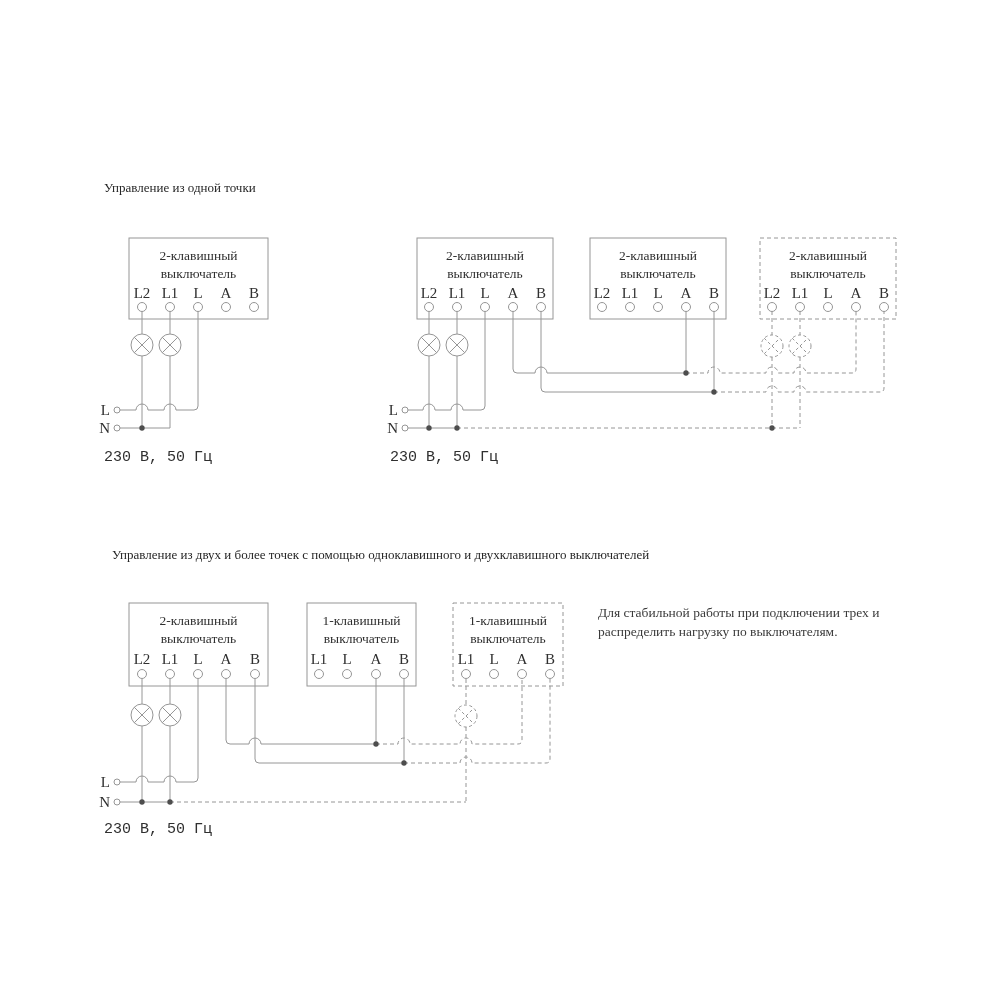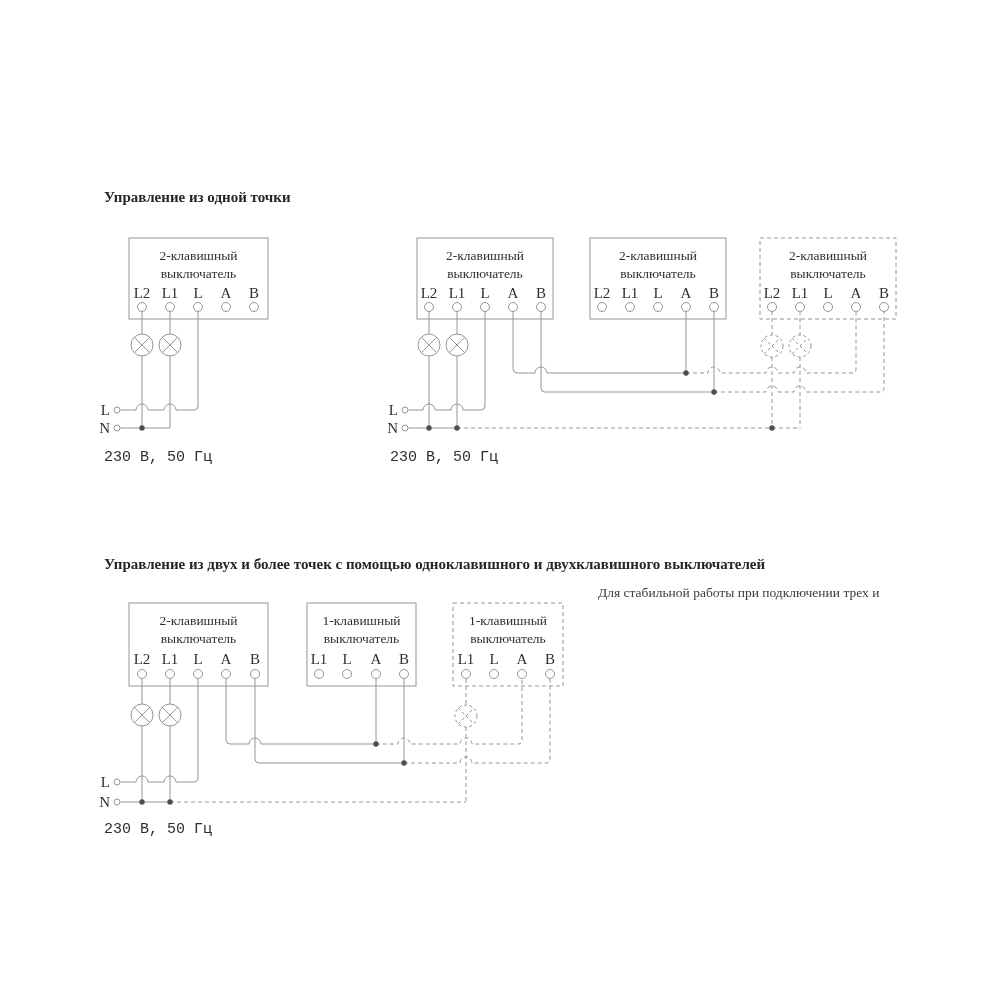--- a/index.html
+++ b/index.html
@@ -1,28 +1,28 @@
 <!DOCTYPE html>
 <html><head>
 <meta charset="utf-8">
 <style>
   html,body{margin:0;padding:0;background:#ffffff;}
   .page{position:relative;width:1000px;height:1000px;background:#ffffff;overflow:hidden;
         font-family:"Liberation Serif","DejaVu Serif",serif;}
   #diagram-svg{position:absolute;left:0;top:0;}
-  .title{position:absolute;font-weight:bold;font-size:15px;color:#262626;white-space:nowrap;margin-top:9px;}
+  .title{position:absolute;font-weight:normal;font-size:13px;color:#262626;white-space:nowrap;}
   .voltage{position:absolute;font-size:15px;color:#2f2f2f;white-space:nowrap;font-family:Liberation Mono, monospace;}
   .note{position:absolute;font-size:13.5px;color:#3a3a3a;line-height:19.4px;width:330px;}
   #t1{left:104px;top:180px}
   #t2{left:390px;top:180px}
-  #t3{left:104px;top:547px}
+  #t3{left:112px;top:547px}
   #v1{left:104px;top:449px}
   #v2{left:390px;top:449px}
   #v3{left:104px;top:821px}
-  #note{left:598px;top:583px}
+  #note{left:598px;top:603px}
   .box-label{font-family:"Liberation Serif","DejaVu Serif",serif;font-size:13.5px;fill:#2f2f2f;text-anchor:middle;}
   .term-label{font-family:"Liberation Serif","DejaVu Serif",serif;font-size:15px;fill:#2f2f2f;text-anchor:middle;}
   .supply-label{font-family:"Liberation Serif","DejaVu Serif",serif;font-size:15px;fill:#2f2f2f;text-anchor:end;}
 </style>
 </head>
 <body>
 
 <div class="page">
 
   <svg id="diagram-svg" width="1000" height="1000">
@@ -254,15 +254,16 @@
 
   <div class="title" id="t1">Управление из одной точки</div>
   <div class="title" id="t3">Управление из двух и более точек с помощью одноклавишного и двухклавишного выключателей</div>
 
   <div class="voltage" id="v1">230 В, 50 Гц</div>
   <div class="voltage" id="v2">230 В, 50 Гц</div>
   <div class="voltage" id="v3">230 В, 50 Гц</div>
 
   <div class="note" id="note">
     <div>Для стабильной работы при подключении трех и</div>
+    <div>распределить нагрузку по выключателям.</div>
   </div>
 
 </div>
 
 </body></html>

